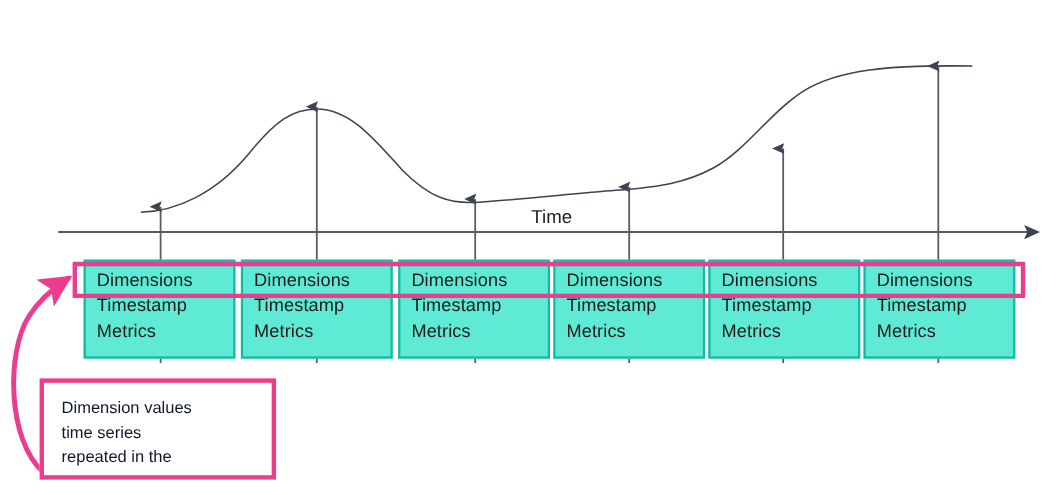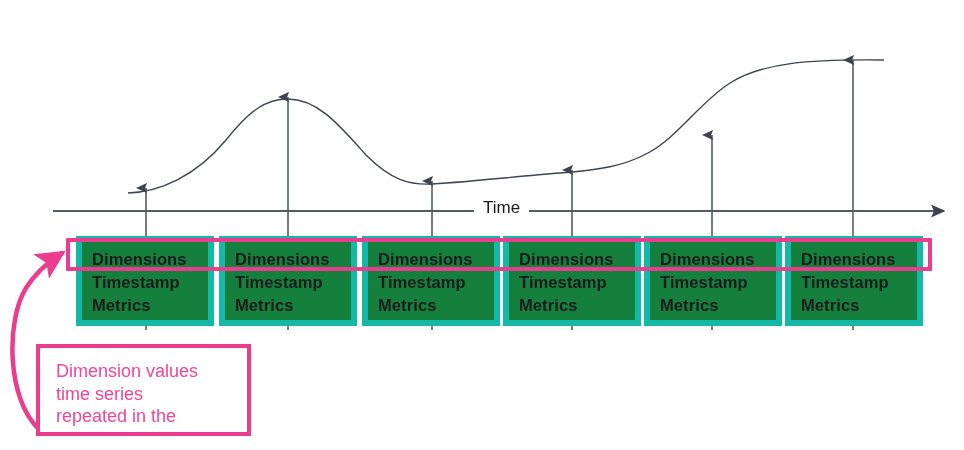--- a/index.html
+++ b/index.html
@@ -18,24 +18,23 @@
   #diagram-svg {
     position: absolute;
     left: 0;
     top: 0;
     width: 964px;
     height: 450px;
   }
   .record-box {
     position: absolute;
     box-sizing: border-box;
-    background: #15803d;
-    border: 6px solid #14b8a6;
+    background: #5eead4;
+    border: 2px solid #14b8a6;
     padding: 6px 0 0 10px;
-    font-weight: bold;
   }
   .record-line {
     font-size: 16.5px;
     line-height: 23px;
     color: #1b1b1b;
     white-space: nowrap;
     letter-spacing: 0.1px;
   }
   #dimensions-highlight {
     position: absolute;
@@ -45,23 +44,23 @@
     border-radius: 1px;
   }
   #callout-box {
     position: absolute;
     box-sizing: border-box;
     background: #ffffff;
     border: 4px solid #eb3d8d;
     padding: 12px 14px 12px 16px;
   }
   .callout-line {
-    font-size: 18px;
+    font-size: 15px;
     line-height: 22.5px;
-    color: #ec4899;
+    color: #0f172a;
     white-space: nowrap;
   }
   #time-label {
     position: absolute;
     background: #ffffff;
     font-size: 17px;
     color: #1b1b1b;
     padding: 0 9px;
     line-height: 19px;
   }
@@ -101,21 +100,21 @@
     <line x1="432" y1="330" x2="432" y2="181" stroke="#555b63" stroke-width="1.6" marker-end="url(#arrow-up)"></line>
     <line x1="572" y1="330" x2="572" y2="170" stroke="#555b63" stroke-width="1.6" marker-end="url(#arrow-up)"></line>
     <line x1="712" y1="330" x2="712" y2="135" stroke="#555b63" stroke-width="1.6" marker-end="url(#arrow-up)"></line>
     <line x1="853" y1="330" x2="853" y2="60" stroke="#555b63" stroke-width="1.6" marker-end="url(#arrow-up)"></line>
 
     <path d="M 40 430
              C 6 400, 6 320, 26 288
              C 36 272, 48 262, 62 253" fill="none" stroke="#eb3d8d" stroke-width="4.5" stroke-linecap="round" marker-end="url(#arrow-pink)"></path>
   </svg>
 
-  <div id="time-label" style="left: 474px; top: 198px;">Time</div>
+  <div id="time-label" style="left: 474px; top: 188px;">Time</div>
 
   <div class="record-box" style="left: 76px; top: 236px; width: 138px; height: 90px;">
     <div class="record-line">Dimensions</div>
     <div class="record-line">Timestamp</div>
     <div class="record-line">Metrics</div>
   </div>
 
   <div class="record-box" style="left: 219px; top: 236px; width: 138px; height: 90px;">
     <div class="record-line">Dimensions</div>
     <div class="record-line">Timestamp</div>

